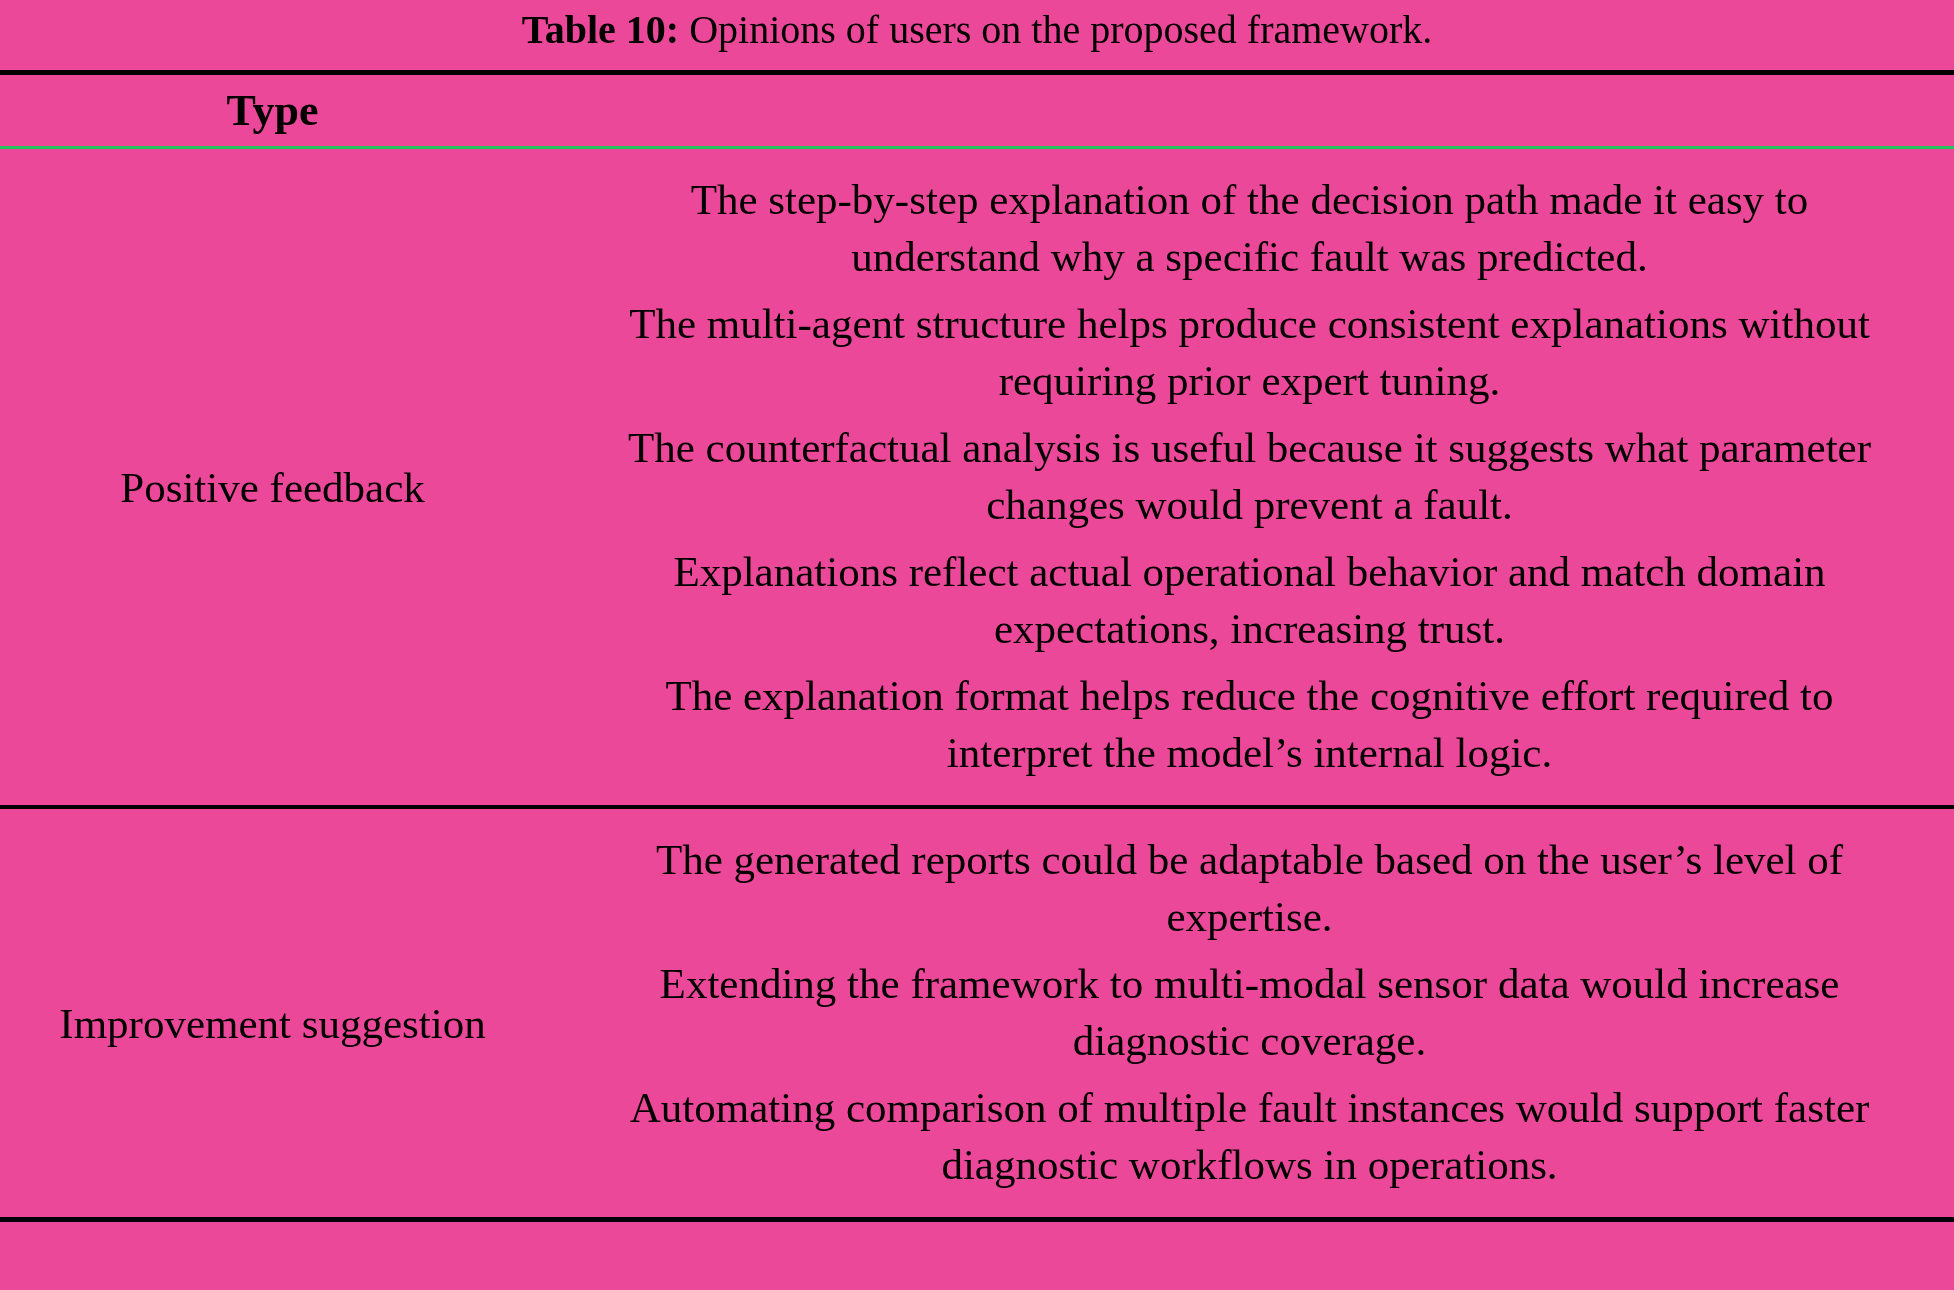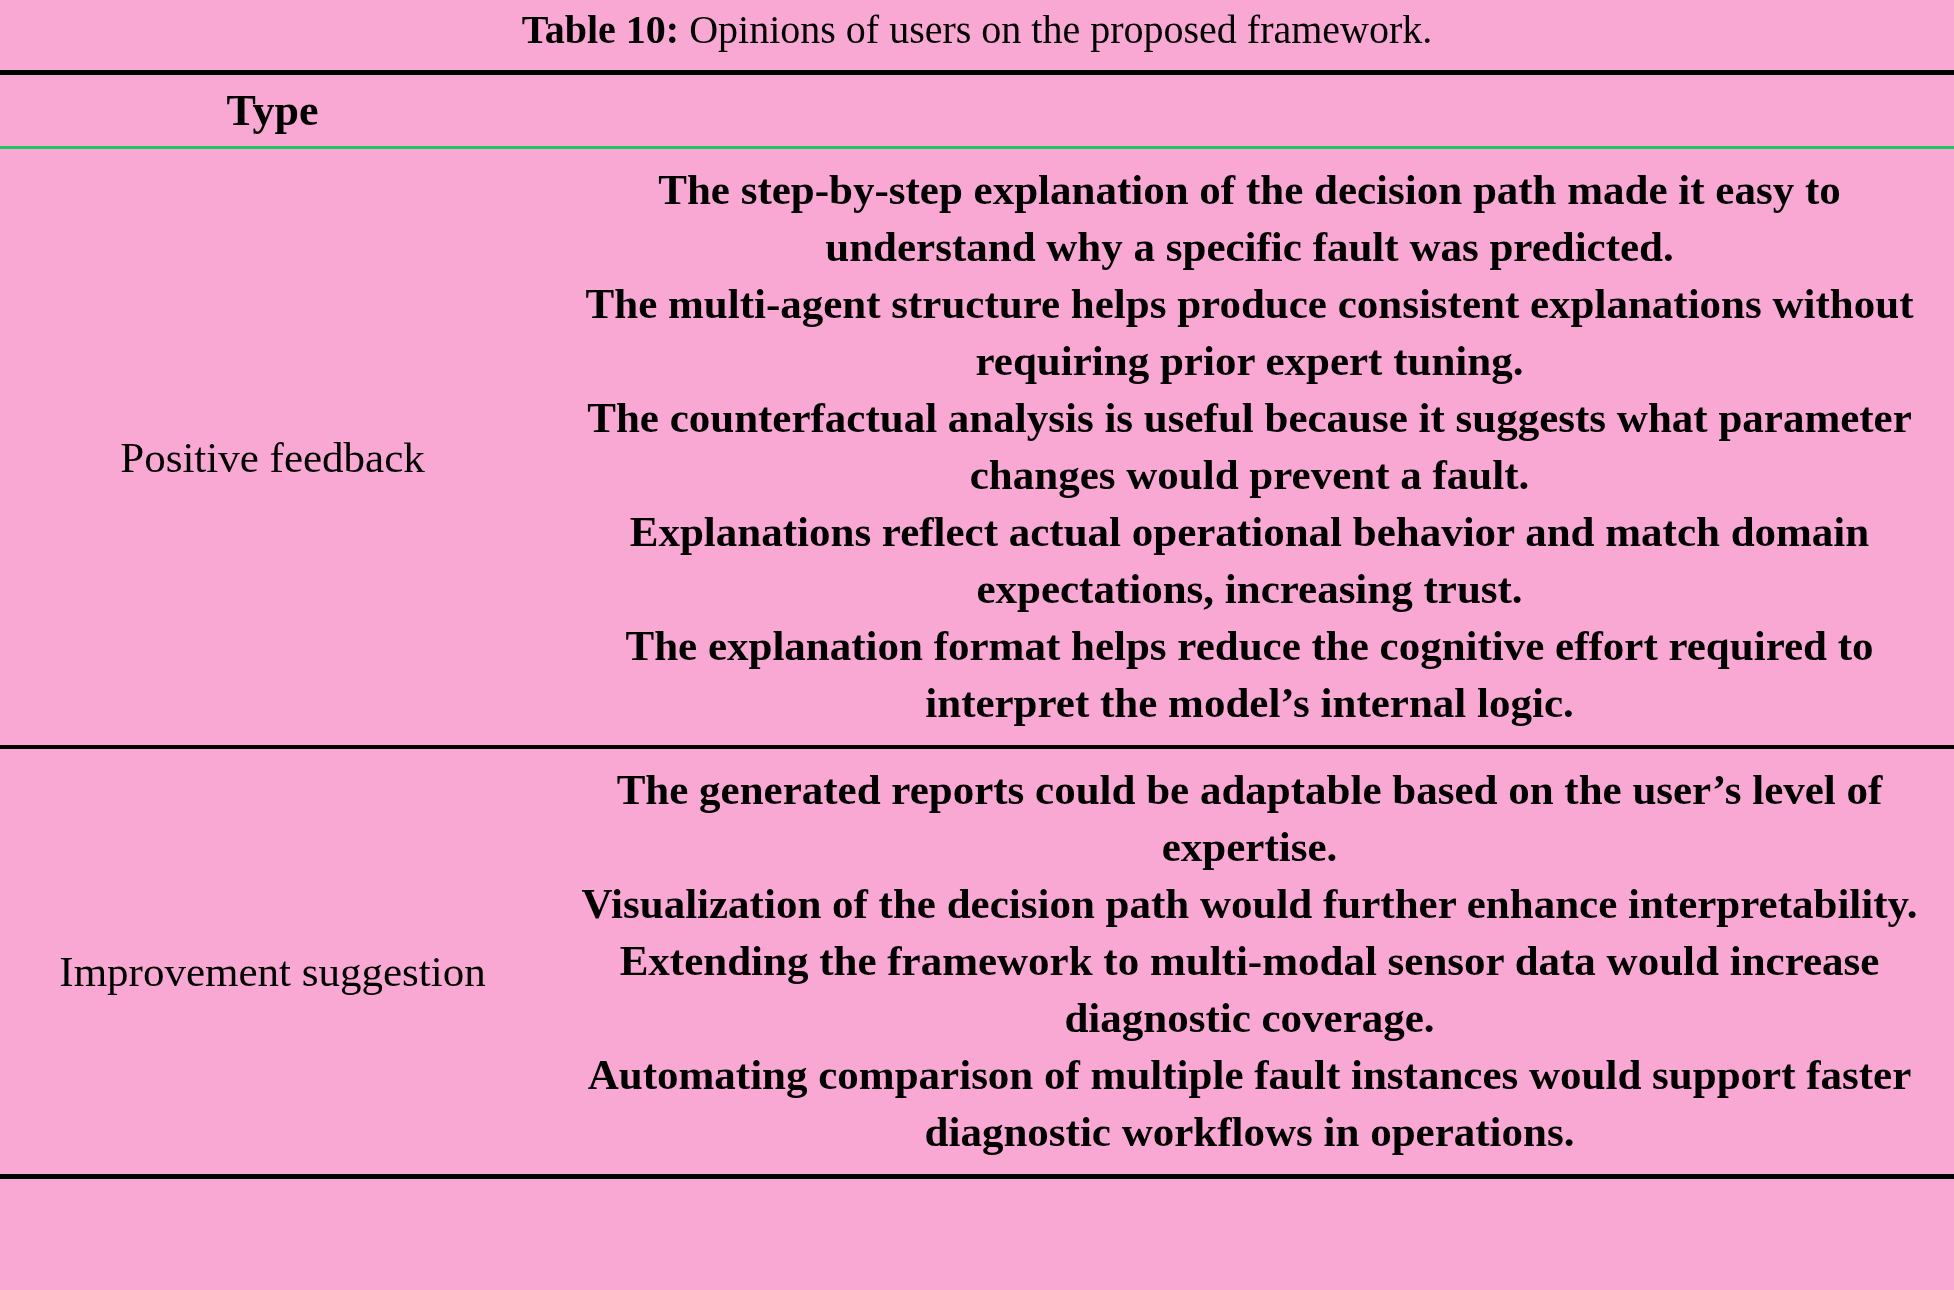--- a/index.html
+++ b/index.html
@@ -1,20 +1,20 @@
 <!DOCTYPE html>
 <html><head>
 <meta charset="utf-8">
 <style>
   html, body { margin: 0; padding: 0; background: #ffffff; }
   .page {
     position: relative;
     width: 1954px;
     height: 1290px;
-    background: #f9a8d4;
+    background: #ec4899;
     color: #000000;
     font-family: "Liberation Serif", "DejaVu Serif", serif;
     overflow: hidden;
   }
   figure { margin: 0; }
   .caption {
     height: 64px;
     padding-top: 6px;
     display: flex;
     justify-content: center;
@@ -51,23 +51,22 @@
     text-align: center;
     margin-top: 20px;
   }
   .opinion-cell {
     padding: 12px 0 14px 0;
     font-size: 43px;
     line-height: 57px;
     text-align: center;
   }
   .opinion-cell p {
-    margin: 0;
+    margin: 10px;
     white-space: pre-line;
-    font-weight: bold;
   }
 </style>
 </head>
 <body>
 
 <div class="page">
   <figure>
     <figcaption class="caption">
       <span class="cap-label">Table 10:</span><span> Opinions of users on the proposed framework.</span>
     </figcaption>
@@ -92,21 +91,20 @@
           <p>The explanation format helps reduce the cognitive effort required to
 interpret the model’s internal logic.</p>
         </div>
       </div>
 
       <div class="row body-row">
         <div class="type-cell">Improvement suggestion</div>
         <div class="opinion-cell">
           <p>The generated reports could be adaptable based on the user’s level of
 expertise.</p>
-          <p>Visualization of the decision path would further enhance interpretability.</p>
           <p>Extending the framework to multi-modal sensor data would increase
 diagnostic coverage.</p>
           <p>Automating comparison of multiple fault instances would support faster
 diagnostic workflows in operations.</p>
         </div>
       </div>
 
     </div>
   </figure>
 </div>

